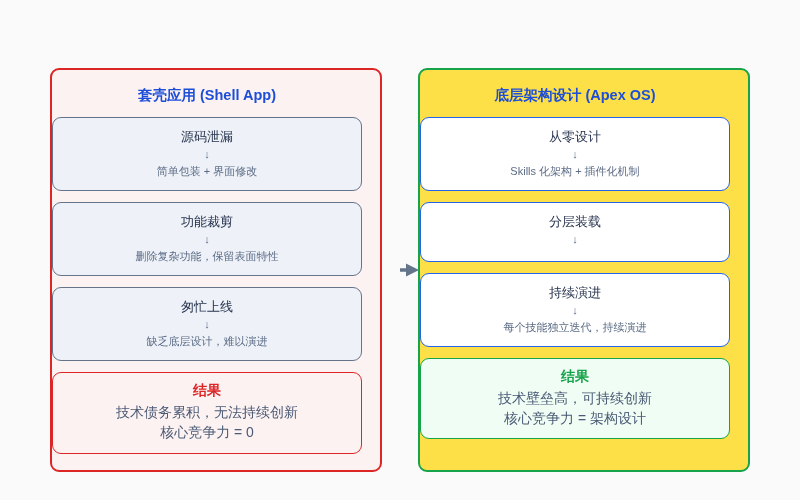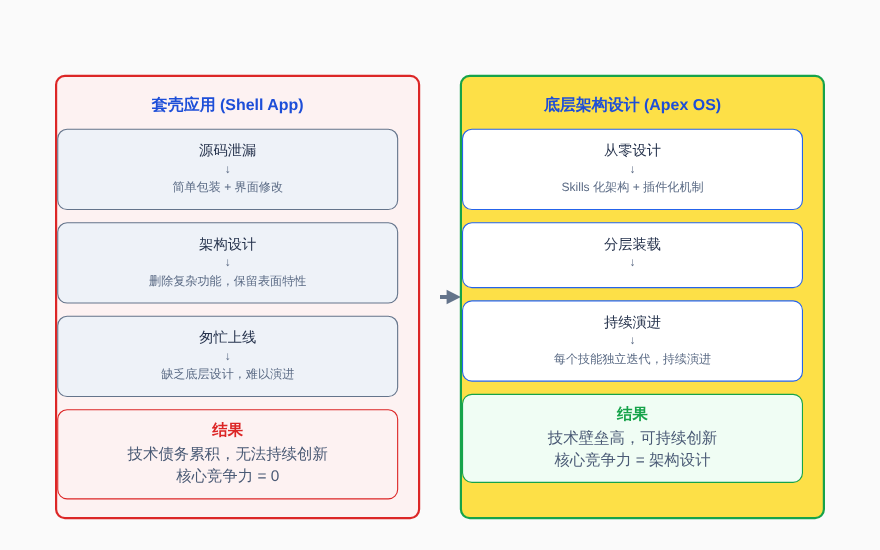--- a/index.html
+++ b/index.html
@@ -172,21 +172,21 @@
   <div class="panel" id="panel-shell">
     <div class="panel-header">套壳应用 (Shell App)</div>
 
     <div class="card card-shell">
       <div class="card-title">源码泄漏</div>
       <div class="card-arrow">↓</div>
       <div class="card-sub">简单包装 + 界面修改</div>
     </div>
 
     <div class="card card-shell">
-      <div class="card-title">架构设计</div>
+      <div class="card-title">功能裁剪</div>
       <div class="card-arrow">↓</div>
       <div class="card-sub">删除复杂功能，保留表面特性</div>
     </div>
 
     <div class="card card-shell">
       <div class="card-title">匆忙上线</div>
       <div class="card-arrow">↓</div>
       <div class="card-sub">缺乏底层设计，难以演进</div>
     </div>
 

